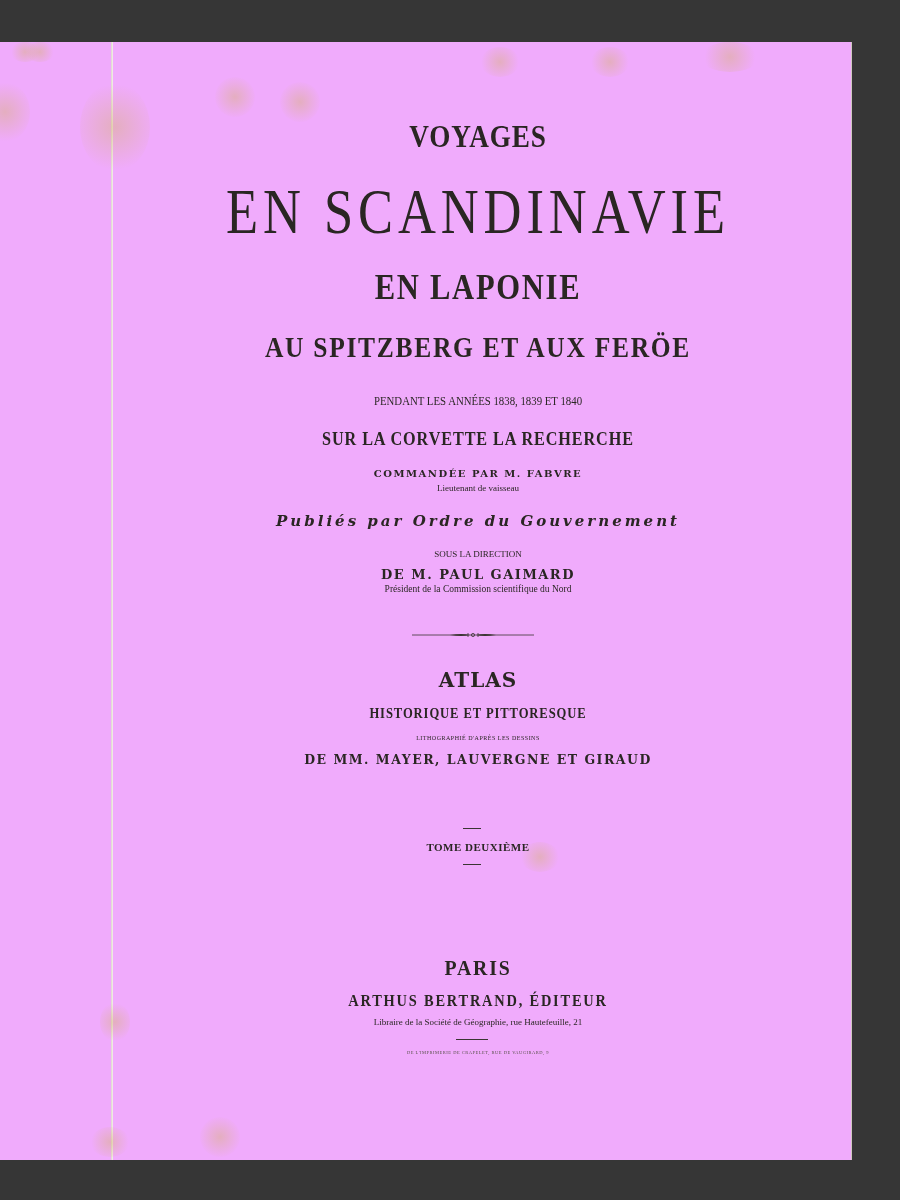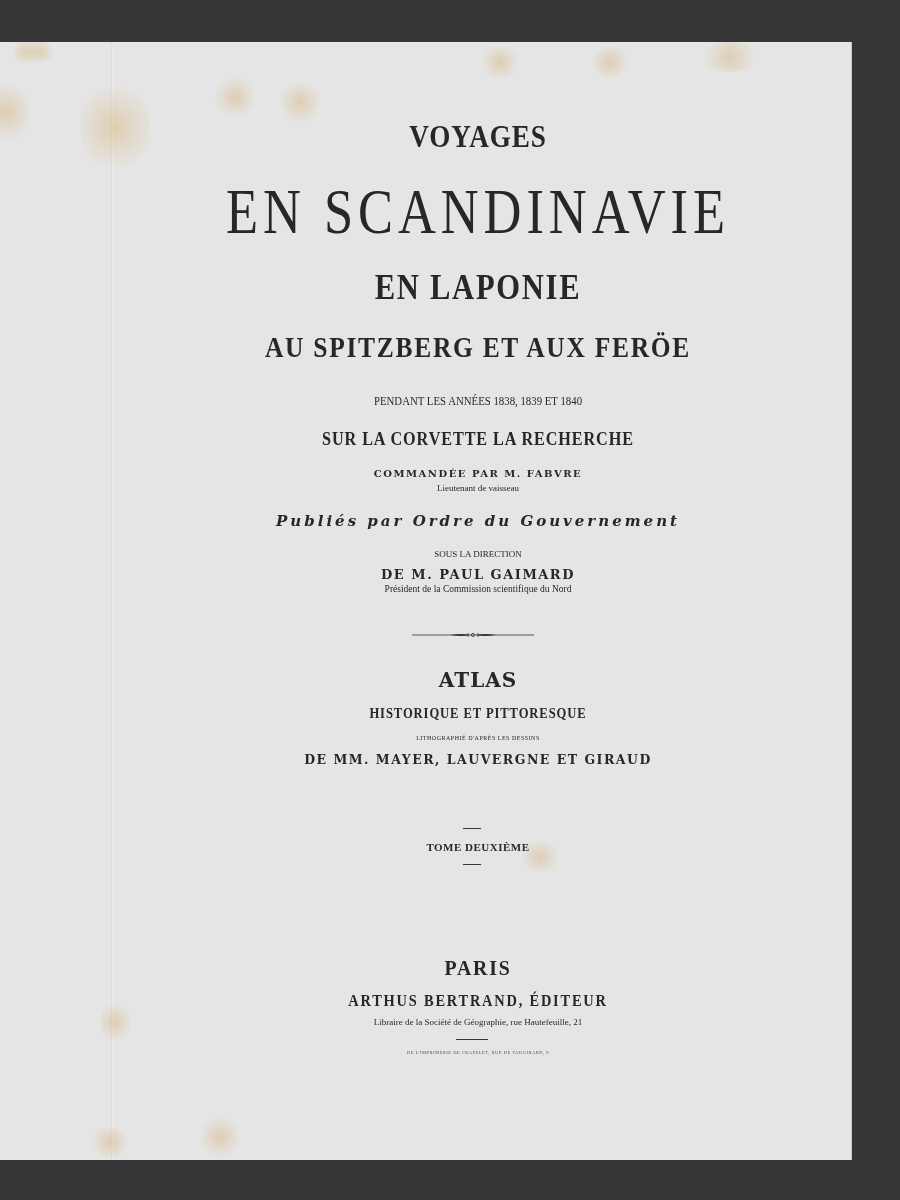--- a/index.html
+++ b/index.html
@@ -8,21 +8,21 @@
     background: #363636;
     position: relative;
     overflow: hidden;
     font-family: "DejaVu Serif", "Liberation Serif", serif;
     color: #2a2623;
   }
   .page {
     position: absolute;
     left: 0; top: 42px;
     width: 852px; height: 1118px;
-    background: #e5e5e5;
+    background: #f0abfc;
     box-shadow: inset -1px 0 0 #cfc7c0;
   }
   .fold {
     position: absolute; left: 111px; top: 0; width: 2px; height: 100%;
     background: linear-gradient(to right, #ddd4cc, #f6f0eb);
   }
   .stain {
     position: absolute; border-radius: 50%;
     background: radial-gradient(circle, rgba(214,178,118,0.45) 0%, rgba(214,178,118,0.15) 50%, rgba(214,178,118,0) 75%);
   }

